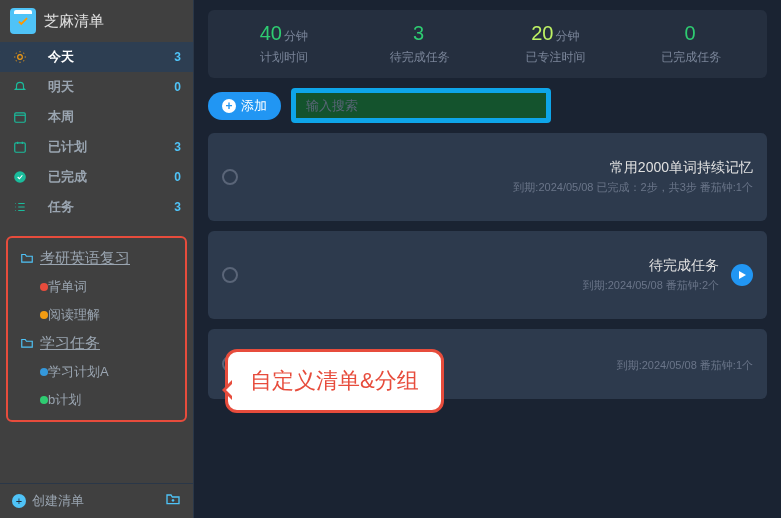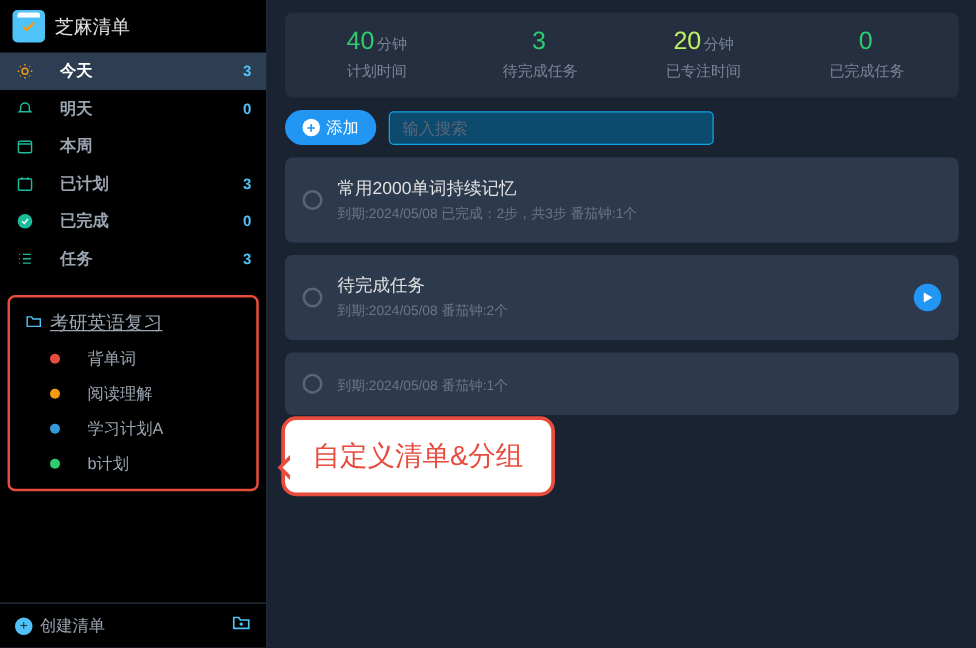--- a/index.html
+++ b/index.html
@@ -1,36 +1,36 @@
 <!DOCTYPE html>
 <html><head>
 <meta charset="utf-8">
 <style>
 * { margin: 0; padding: 0; box-sizing: border-box; font-family: "Microsoft YaHei", sans-serif; }
 body { background: #1a2332; width: 781px; height: 518px; overflow: hidden; position: relative; }
 
 .app { display: flex; height: 100%; }
-.sidebar { width: 214px; background: #000000; display: flex; flex-direction: column; border-right: 1px solid #2a3748; justify-content: center; }
+.sidebar { width: 194px; background: #404040; display: flex; flex-direction: column; border-right: 1px solid #2a3748; justify-content: center; }
 .header { display: flex; align-items: center; padding: 8px 10px; gap: 8px; }
 .logo { width: 26px; height: 26px; background: #4fc3f7; border-radius: 4px; display: flex; align-items: center; justify-content: center; position: relative; }
 .logo::before { content: ""; position: absolute; top: 2px; left: 4px; right: 4px; height: 4px; background: #fff; border-radius: 2px 2px 0 0; }
 .logo svg { width: 14px; height: 14px; }
 .app-title { color: #e0e0e0; font-size: 15px; }
 
 .nav-list { list-style: none; }
 .nav-item { display: flex; align-items: center; padding: 6px 12px; color: #9aa5b1; font-size: 13px; cursor: pointer; gap: 20px; font-weight: bold; }
 .nav-item.active { background: #2d3e52; color: #fff; }
 .nav-item .count { margin-left: auto; color: #4fc3f7; font-size: 12px; }
 .nav-icon { width: 16px; height: 16px; display: flex; align-items: center; justify-content: center; }
 
 .custom-section { margin-top: 8px; padding: 6px; flex: 1; position: relative; }
 .custom-box { border: 2px solid #e74c3c; border-radius: 6px; padding: 6px 4px 6px 4px; }
 .folder-item { display: flex; align-items: center; padding: 5px 8px; color: #9aa5b1; font-size: 15px; cursor: pointer; gap: 6px; text-decoration: underline; }
 .folder-icon { color: #4fc3f7; }
-.sub-item { display: flex; align-items: center; padding: 5px 8px 5px 28px; color: #9aa5b1; font-size: 13px; cursor: pointer; gap: 22px; }
+.sub-item { display: flex; align-items: center; padding: 5px 8px 5px 28px; color: #9aa5b1; font-size: 13px; cursor: pointer; gap: 0; }
 .dot { width: 8px; height: 8px; border-radius: 50%; }
 .dot.red { background: #e74c3c; }
 .dot.yellow { background: #f39c12; }
 .dot.blue { background: #3498db; }
 .dot.green { background: #2ecc71; }
 
 .sidebar-footer { display: flex; align-items: center; justify-content: space-between; padding: 8px 12px; border-top: 1px solid #2a3748; }
 .create-list { display: flex; align-items: center; gap: 6px; color: #9aa5b1; font-size: 13px; cursor: pointer; }
 .plus-circle { width: 14px; height: 14px; border-radius: 50%; background: #4fc3f7; color: #1e2a3a; display: flex; align-items: center; justify-content: center; font-size: 11px; }
 
@@ -38,32 +38,32 @@
 .stats { background: #252f3f; border-radius: 6px; display: flex; padding: 12px 8px; }
 .stat { flex: 1; text-align: center; }
 .stat-value { font-size: 20px; color: #2ecc71; }
 .stat-value.cyan { color: #bef264; }
 .stat-unit { font-size: 12px; color: #7a8599; margin-left: 2px; }
 .stat-label { font-size: 12px; color: #7a8599; margin-top: 4px; }
 
 .toolbar { display: flex; gap: 10px; align-items: center; }
 .add-btn { background: #2196f3; color: #fff; border: none; border-radius: 14px; padding: 5px 14px; font-size: 13px; display: flex; align-items: center; gap: 5px; cursor: pointer; }
 .add-btn .plus { width: 14px; height: 14px; border-radius: 50%; background: #fff; color: #2196f3; display: flex; align-items: center; justify-content: center; font-size: 12px; font-weight: bold; }
-.search { flex: 0 0 260px; background: #0c4a6e; border: 1px solid #0ea5e9; border-radius: 4px; padding: 5px 10px; color: #9aa5b1; font-size: 13px; }
+.search { flex: 0 0 260px; background: #14532d; border: 5px solid #0ea5e9; border-radius: 4px; padding: 5px 10px; color: #9aa5b1; font-size: 13px; }
 .search::placeholder { color: #5a6578; }
 
-.task { background: #2d3a4d; border-radius: 6px; padding: 16px 14px; display: flex; align-items: center; gap: 12px; position: relative; }
+.task { background: #2d3a4d; border-radius: 6px; padding: 26px 14px; display: flex; align-items: center; gap: 12px; position: relative; text-align: right; }
 .radio { width: 16px; height: 16px; border: 2px solid #5a6578; border-radius: 50%; flex-shrink: 0; }
 .task-body { flex: 1; }
 .task-title { color: #e0e0e0; font-size: 14px; }
 .task-meta { color: #6a7589; font-size: 11px; margin-top: 3px; }
 .play-btn { width: 22px; height: 22px; border-radius: 50%; background: #2196f3; display: flex; align-items: center; justify-content: center; }
 .play-btn svg { width: 10px; height: 10px; fill: #fff; }
 
-.callout { position: absolute; left: 225px; top: 333px; background: #fff; border: 3px solid #e74c3c; border-radius: 12px; padding: 14px 22px; color: #e74c3c; font-size: 22px; }
+.callout { position: absolute; left: 225px; top: 349px; background: #fff; border: 3px solid #e74c3c; border-radius: 12px; padding: 14px 22px; color: #e74c3c; font-size: 22px; }
 .callout::before { content: ""; position: absolute; left: -16px; top: 28px; border: 10px solid transparent; border-right-color: #e74c3c; }
 .callout::after { content: ""; position: absolute; left: -11px; top: 29px; border: 9px solid transparent; border-right-color: #fff; }
 
 .folder-add-icon { color: #4fc3f7; }
 </style>
 </head>
 <body>
 
 <div class="app">
   <aside class="sidebar">
@@ -145,20 +145,26 @@
           <span>考研英语复习</span>
         </div>
         <div class="sub-item">
             <span class="dot red"></span>
             <span>背单词</span>
           </div>
         <div class="sub-item">
             <span class="dot yellow"></span>
             <span>阅读理解</span>
           </div>
+        <div class="folder-item">
+          <span class="folder-icon"><svg width="14" height="12" viewBox="0 0 24 20" fill="none" stroke="#4fc3f7" stroke-width="2">
+                <path d="M3 4h6l2 3h10v10H3z"></path>
+              </svg></span>
+          <span>学习任务</span>
+        </div>
         <div class="sub-item">
             <span class="dot blue"></span>
             <span>学习计划A</span>
           </div>
         <div class="sub-item">
             <span class="dot green"></span>
             <span>b计划</span>
           </div>
       </div>
     </div>

